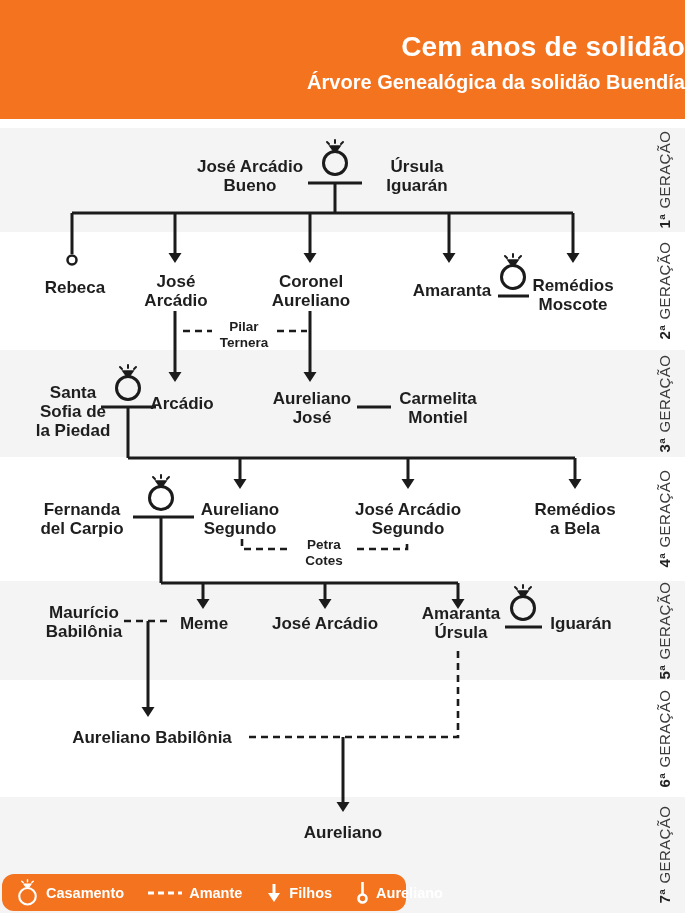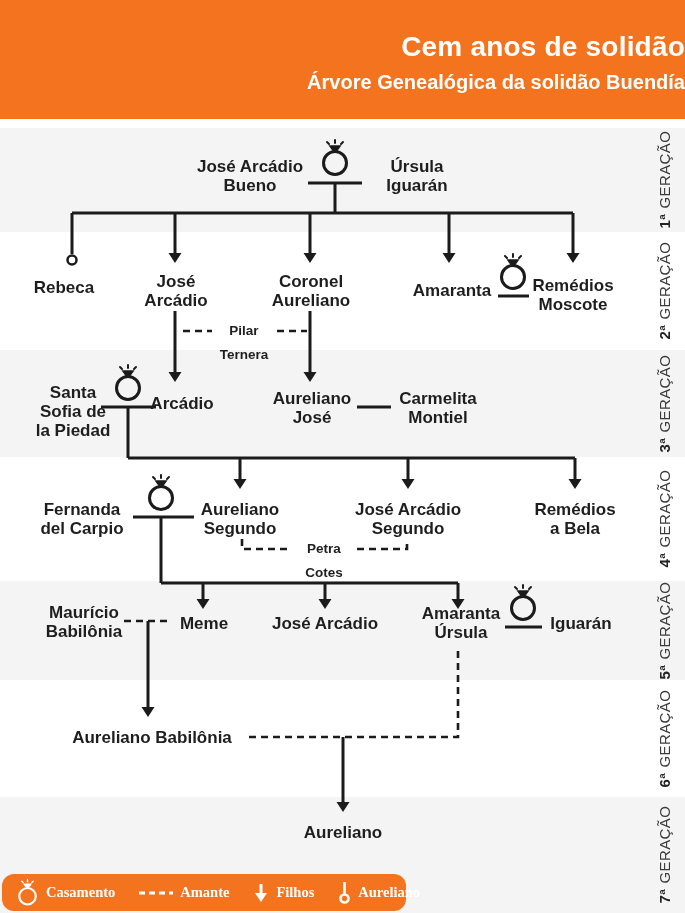--- a/index.html
+++ b/index.html
@@ -28,26 +28,26 @@
   svg.connectors{position:absolute;top:0;left:0;pointer-events:none;}
   .solid{stroke:var(--line);stroke-width:3;fill:none;}
   .dashed{stroke:var(--line);stroke-width:2.6;fill:none;stroke-dasharray:7 5;}
   .head{fill:var(--line);stroke:none;}
   .adopt{stroke:var(--line);stroke-width:2.5;fill:none;}
   .tree-ring{color:var(--line);}
 
   
   .person{position:absolute;transform:translateX(-50%);white-space:pre-line;text-align:center;
           font-size:17px;line-height:19px;font-weight:bold;color:var(--ink);}
-  .person.small{font-size:13.5px;line-height:24px;}
+  .person.small{font-size:13.5px;line-height:16px;}
 
   
   .legend{position:absolute;left:2px;top:874px;width:404px;height:37px;background:var(--accent);
           border-radius:12px;display:flex;align-items:center;padding:0 14px;gap:24px;color:#fff;}
-  .legend-item{display:flex;align-items:center;gap:7px;font-family:Liberation Serif, serif;}
+  .legend-item{display:flex;align-items:center;gap:7px;}
   .legend-label{font-size:14.5px;font-weight:bold;color:#fff;}
   .legend svg{display:block;color:#fff;}
   .wline{stroke:#fff;fill:none;}
   .whead{fill:#fff;stroke:none;}
 </style>
 </head>
 <body>
 
 <div class="stage">
 
@@ -116,21 +116,21 @@
     <use href="#ring-shape" class="tree-ring" transform="translate(513,277)"></use>
     <use href="#ring-shape" class="tree-ring" transform="translate(128,388)"></use>
     <use href="#ring-shape" class="tree-ring" transform="translate(161,498)"></use>
     <use href="#ring-shape" class="tree-ring" transform="translate(523,608)"></use>
   </svg>
 
   <div class="person" style="left:250px;top:157px;">José Arcádio
 Bueno</div>
   <div class="person" style="left:417px;top:157px;">Úrsula
 Iguarán</div>
-  <div class="person" style="left:64px;top:278px;">Rebeca</div>
+  <div class="person" style="left:75px;top:278px;">Rebeca</div>
   <div class="person" style="left:176px;top:272px;">José
 Arcádio</div>
   <div class="person" style="left:311px;top:272px;">Coronel
 Aureliano</div>
   <div class="person" style="left:452px;top:281px;">Amaranta</div>
   <div class="person" style="left:573px;top:276px;">Remédios
 Moscote</div>
   <div class="person small" style="left:244px;top:319px;">Pilar
 Ternera</div>
   <div class="person" style="left:73px;top:383px;">Santa

